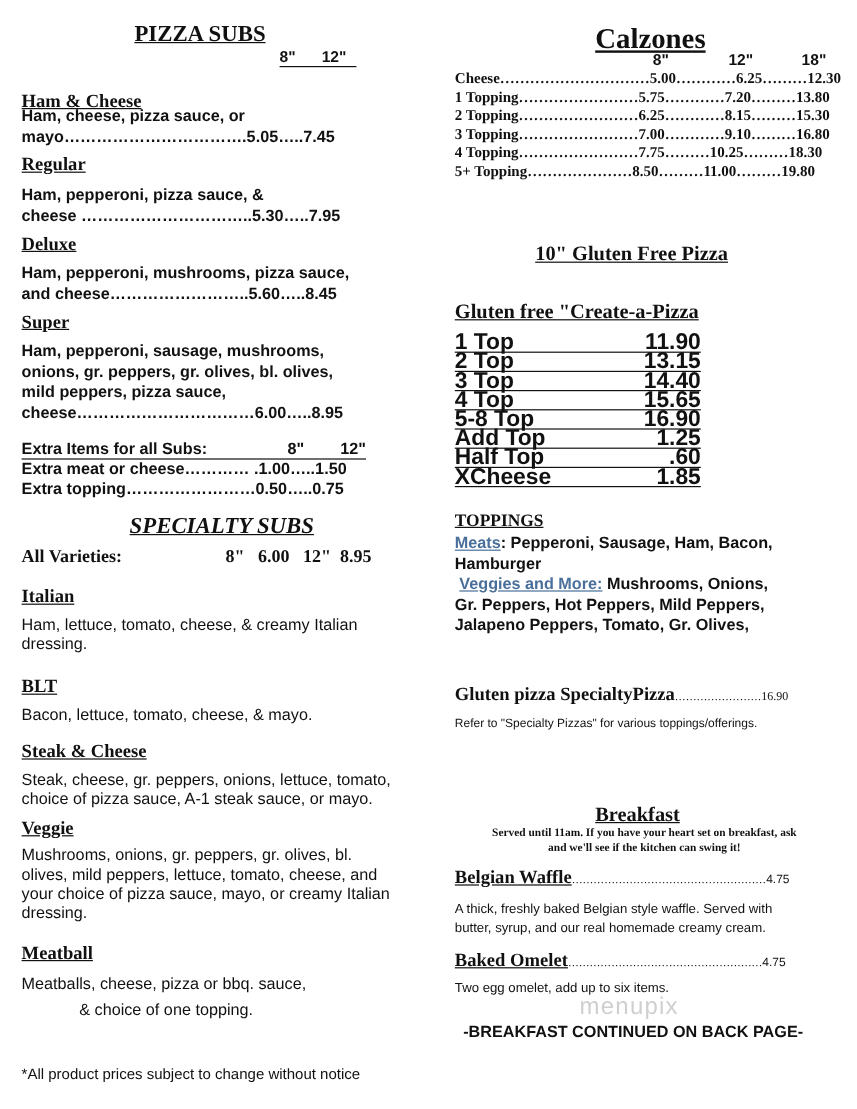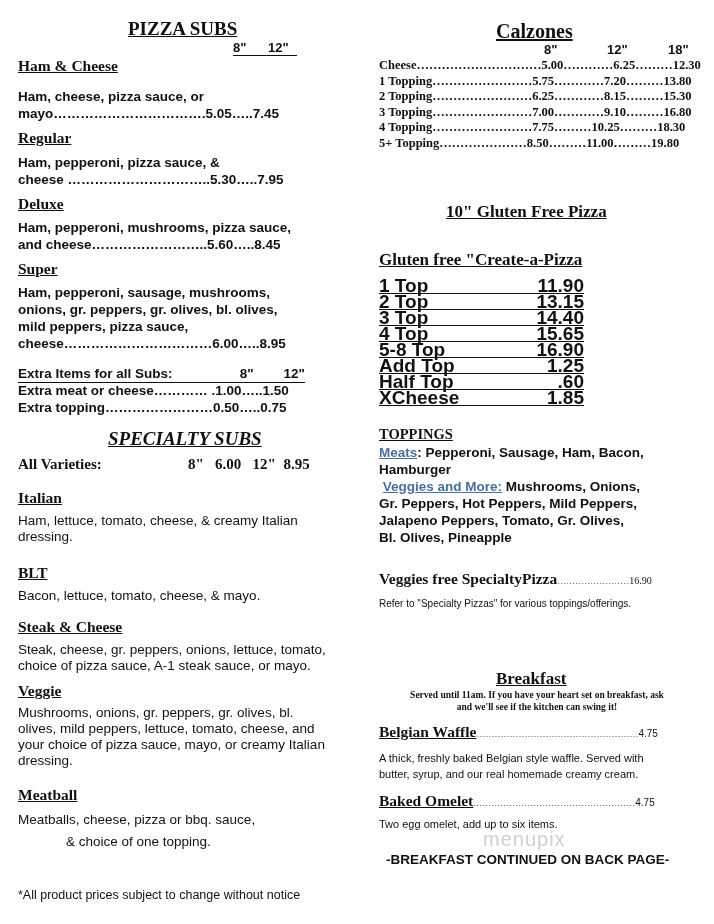--- a/index.html
+++ b/index.html
@@ -15,24 +15,24 @@
     .desc-plain { font-size:13.5px; line-height:16px; }
     .size-hdr { font-size:13px; font-weight:bold; border-bottom:1.5px solid #111; }
     .cal-row { font-size:12.5px; font-weight:bold; height:15.5px; line-height:15.5px; white-space:nowrap; }
     .gf-row { font-size:19px; font-weight:bold; border-bottom:1.5px solid #111; width:205px; height:15px; line-height:15px; display:flex; justify-content:space-between; }
     .link { color:#4a6f9a; text-decoration:underline; }
     .watermark { color:#cfcfcf; font-size:20px; letter-spacing:1px; }
   </style>
 </head>
 <body>
 
-<div class="abs serif col-title" style="left:128px;top:18px;">PIZZA SUBS</div>
+<div class="abs serif col-title" style="left:112px;top:18px;">PIZZA SUBS</div>
 <div class="abs sans size-hdr" style="left:233px;top:40px;width:64px;white-space:pre;">8"      12"</div>
 
-<div class="abs serif item-name" style="left:18px;top:57px;font-family:Liberation Serif, serif;">Ham &amp; Cheese</div>
+<div class="abs serif item-name" style="left:18px;top:76px;font-family:Liberation Serif, serif;">Ham &amp; Cheese</div>
 <div class="abs sans desc" style="left:18px;top:88px;">
   <div>Ham, cheese, pizza sauce, or</div>
   <div>mayo…………………………….5.05…..7.45</div>
 </div>
 
 <div class="abs serif item-name" style="left:18px;top:129px;">Regular</div>
 <div class="abs sans desc" style="left:18px;top:154px;">
   <div>Ham, pepperoni, pizza sauce, &amp;</div>
   <div>cheese …………………………..5.30…..7.95</div>
 </div>
@@ -90,21 +90,21 @@
 </div>
 
 <div class="abs serif item-name" style="left:18px;top:786px;">Meatball</div>
 <div class="abs sans desc-plain" style="left:18px;top:809px;line-height:22px;text-align:center;">
   <div>Meatballs, cheese, pizza or bbq.  sauce,</div>
   <div style="white-space:pre;"> &amp; choice of one topping.</div>
 </div>
 
 <div class="abs sans" style="left:18px;top:888px;font-size:12.5px;">*All product prices subject to change without notice</div>
 
-<div class="abs serif col-title" style="left:496px;top:20px;font-size:20px;">Calzones</div>
+<div class="abs serif col-title" style="left:496px;top:20px;font-size:24px;">Calzones</div>
 <div class="abs sans b" style="left:544px;top:42px;font-size:13px;">8"</div>
 <div class="abs sans b" style="left:607px;top:42px;font-size:13px;">12"</div>
 <div class="abs sans b" style="left:668px;top:42px;font-size:13px;">18"</div>
 <div class="abs serif" style="left:379px;top:58px;">
   <div class="cal-row">Cheese…………………………5.00…………6.25………12.30</div>
   <div class="cal-row">1 Topping……………………5.75…………7.20………13.80</div>
   <div class="cal-row">2 Topping……………………6.25…………8.15………15.30</div>
   <div class="cal-row">3 Topping……………………7.00…………9.10………16.80</div>
   <div class="cal-row">4 Topping……………………7.75………10.25………18.30</div>
   <div class="cal-row">5+ Topping…………………8.50………11.00………19.80</div>
@@ -147,25 +147,24 @@
     </div>
 </div>
 
 <div class="abs serif b u" style="left:379px;top:426px;font-size:14.5px;">TOPPINGS</div>
 <div class="abs sans desc" style="left:379px;top:444px;width:300px;">
   <div><span class="link">Meats</span><span>: Pepperoni, Sausage, Ham, Bacon,</span></div>
   <div>Hamburger</div>
   <div>&nbsp;<span class="link">Veggies and More:</span><span> Mushrooms, Onions,</span></div>
   <div>Gr. Peppers, Hot Peppers, Mild Peppers,</div>
   <div>Jalapeno Peppers, Tomato, Gr. Olives,</div>
-  <div>Bl. Olives, Pineapple</div>
 </div>
 
 <div class="abs serif b" style="left:379px;top:570px;font-size:15.5px;white-space:nowrap;">
-  <span>Veggies free SpecialtyPizza</span><span style="font-size:9px;font-weight:normal;">……………………</span><span style="font-size:10px;font-weight:normal;">16.90</span>
+  <span>Gluten pizza SpecialtyPizza</span><span style="font-size:9px;font-weight:normal;">……………………</span><span style="font-size:10px;font-weight:normal;">16.90</span>
 </div>
 <div class="abs sans" style="left:379px;top:598px;font-size:10px;">Refer to "Specialty Pizzas" for various toppings/offerings.</div>
 
 <div class="abs serif b u" style="left:496px;top:669px;font-size:17px;">Breakfast</div>
 <div class="abs serif b" style="left:379px;top:689px;width:316px;text-align:center;font-size:9.5px;line-height:12px;">
   <div>Served until 11am. If you have your heart set on breakfast, ask</div>
   <div>and we'll see if the kitchen can swing it!</div>
 </div>
 
 <div class="abs serif b" style="left:379px;top:723px;font-size:15.5px;white-space:nowrap;">

